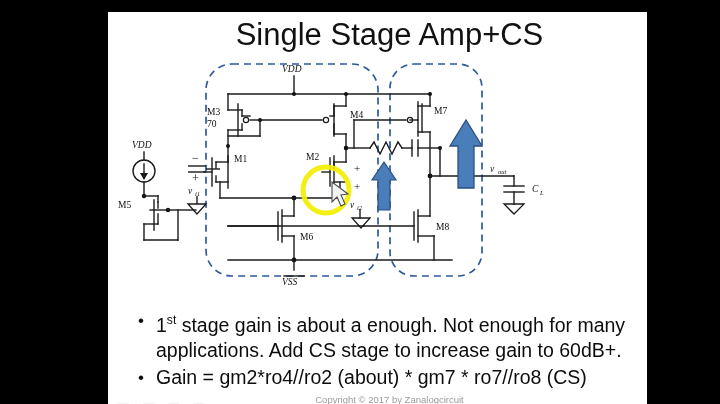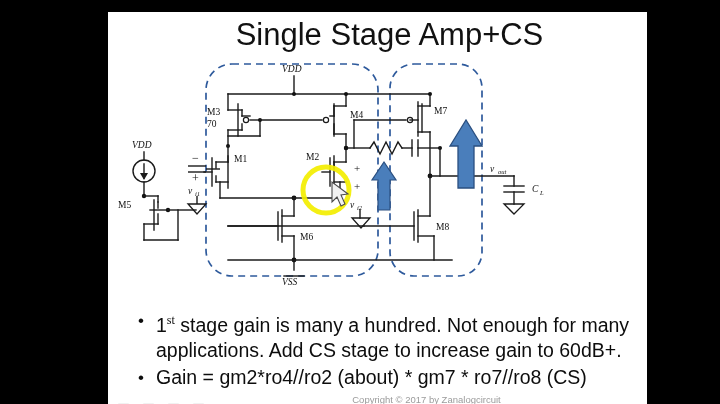--- a/index.html
+++ b/index.html
@@ -24,25 +24,25 @@
   
   #figure{position:absolute;left:86px;top:46px;width:400px;height:232px;}
   #figure svg{display:block;}
 
   
   #bullets{position:absolute;left:30px;top:296px;width:520px;
            font-size:19.5px;color:#0d0d0d;line-height:25px;}
   .bullet{display:flex;align-items:flex-start;margin-bottom:2px;}
   .dot{flex:0 0 18px;font-size:17px;line-height:25px;color:#0d0d0d;}
   .btext{flex:1 1 auto;}
-  .btext sup{font-size:0.62em;vertical-align:super;font-family:Liberation Serif, serif;}
+  .btext sup{font-size:0.62em;vertical-align:super;}
 
   
   #copyright{position:absolute;left:0;top:382px;width:563px;text-align:center;
-             font-size:9.5px;color:#9b9b9b;font-family:"Liberation Sans",sans-serif;padding-left:37px;}
+             font-size:9.5px;color:#9b9b9b;font-family:"Liberation Sans",sans-serif;}
 
   
   #player{position:absolute;left:0;top:388px;width:563px;height:16px;
           display:flex;align-items:center;gap:14px;padding-left:10px;
           opacity:0.06;}
   .pic{width:11px;height:11px;background:#222;border-radius:1px;}
 </style>
 </head>
 <body>
 
@@ -292,21 +292,21 @@
           <line class="w4" x1="52" y1="72" x2="80" y2="72"></line>
           <text class="l3" x="2" y="70">M5</text>
         </g>
         <line class="w4" x1="62" y1="102" x2="62" y2="72"></line>
       </svg>
     </div>
 
     <div id="bullets">
       <div class="bullet">
         <span class="dot">•</span>
-        <span class="btext"><span>1</span><sup>st</sup><span> stage gain is many a hundred. Not enough for many applications. Add CS stage to increase gain to 60dB+.</span></span>
+        <span class="btext"><span>1</span><sup>st</sup><span> stage gain is about a enough. Not enough for many applications. Add CS stage to increase gain to 60dB+.</span></span>
       </div>
       <div class="bullet">
         <span class="dot">•</span>
         <span class="btext">Gain = gm2*ro4//ro2 (about) * gm7 * ro7//ro8 (CS)</span>
       </div>
     </div>
 
     <div id="copyright">Copyright © 2017 by Zanalogcircuit</div>
 
     <div id="player">

